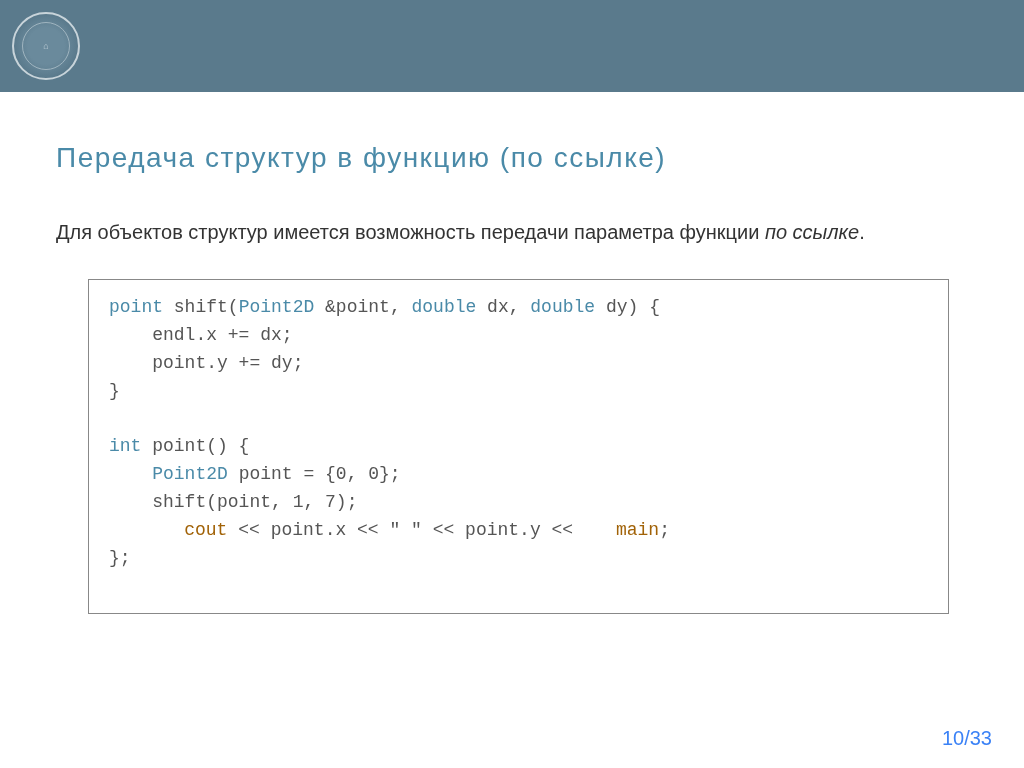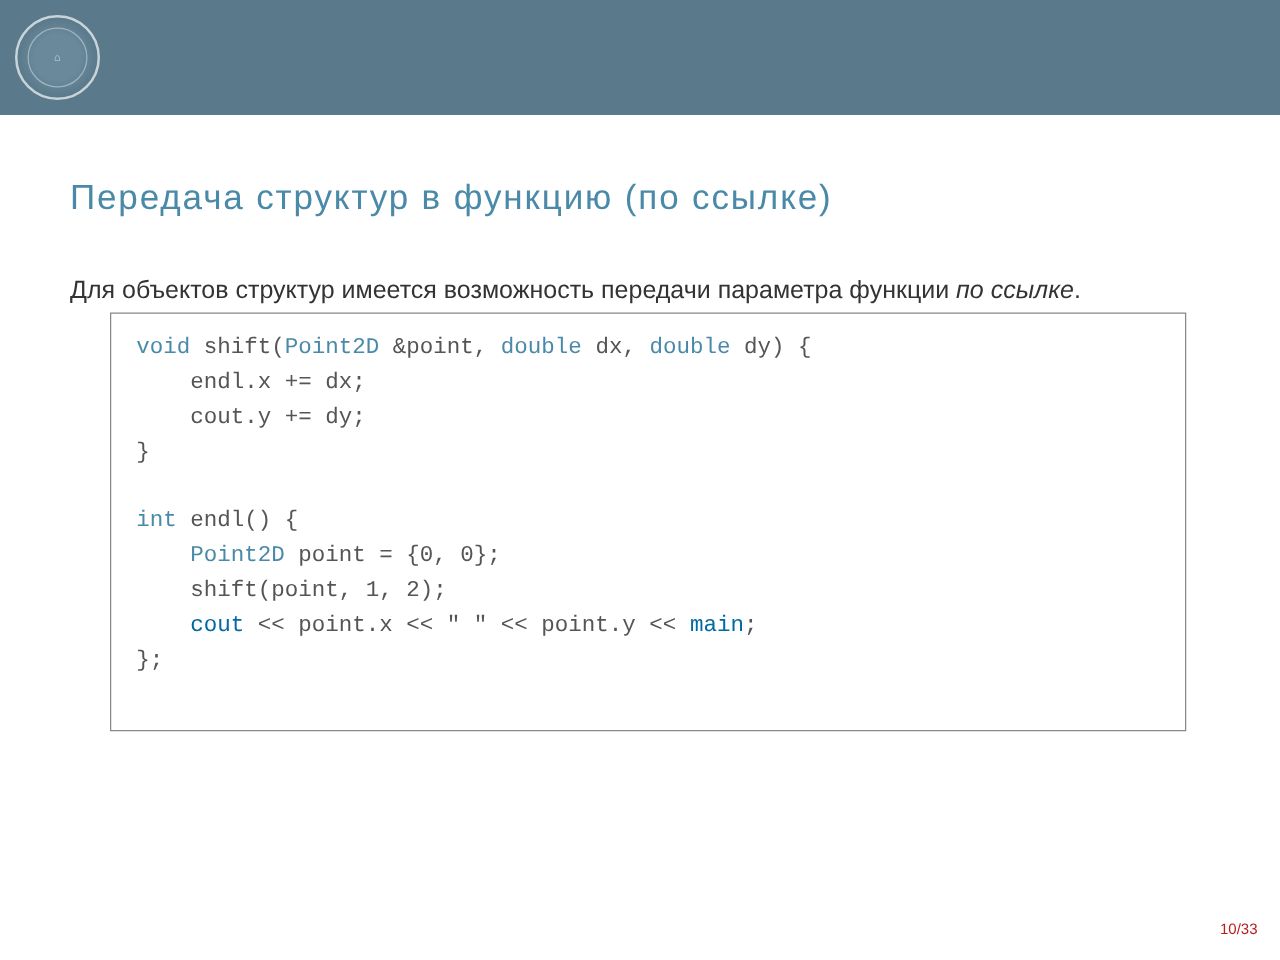--- a/index.html
+++ b/index.html
@@ -67,21 +67,21 @@
     font-size: 28px;
     font-weight: normal;
     letter-spacing: 1.5px;
     margin-bottom: 44px;
   }
   .body-text {
     color: #333333;
     font-size: 20px;
     line-height: 1.45;
     text-align: justify;
-    margin-bottom: 3px;
+    margin-bottom: 32px;
   }
   .body-text .italic {
     font-style: italic;
   }
   .code-block {
     border: 1px solid #888;
     padding: 14px 20px 40px 20px;
     margin-left: 32px;
     margin-right: 10px;
     font-family: "Courier New", monospace;
@@ -90,51 +90,52 @@
     color: #555;
     white-space: pre;
   }
   .code-block .kw-void,
   .code-block .kw-double,
   .code-block .kw-int,
   .code-block .kw-type {
     color: #4a8aa8;
   }
   .code-block .cout-kw {
-    color: #0369a1;
+    color: #a16207;
+    margin-left: 32px;
   }
   .page-num {
     position: absolute;
     bottom: 18px;
-    right: 18px;
-    color: #b91c1c;
-    font-size: 12px;
+    right: 32px;
+    color: #3b82f6;
+    font-size: 20px;
   }
 </style>
 </head>
 <body>
 
 <div class="header">
   <div class="logo-wrap">
     <div class="logo-circle">
       <div class="logo-inner">⌂</div>
     </div>
   </div>
 </div>
 
 <div class="content">
   <div class="section-title">Передача структур в функцию (по ссылке)</div>
   <p class="body-text">
     <span>Для объектов структур имеется возможность передачи параметра функции </span><span class="italic">по ссылке</span><span>.</span>
   </p>
-  <div class="code-block"><span class="kw-void">void</span><span> shift(</span><span class="kw-type">Point2D</span><span> &amp;point, </span><span class="kw-double">double</span><span> dx, </span><span class="kw-double">double</span><span> dy) {</span>
+  <div class="code-block"><span class="kw-void">point</span><span> shift(</span><span class="kw-type">Point2D</span><span> &amp;point, </span><span class="kw-double">double</span><span> dx, </span><span class="kw-double">double</span><span> dy) {</span>
 <span>    endl.x += dx;</span>
-<span>    cout.y += dy;</span>
+<span>    point.y += dy;</span>
 <span>}</span>
 
-<span class="kw-int">int</span><span> endl() {</span>
+<span class="kw-int">int</span><span> point() {</span>
 <span class="kw-type">    Point2D</span><span> point = {0, 0};</span>
-<span>    shift(point, 1, 2);</span>
+<span>    shift(point, 1, 7);</span>
 <span>    </span><span class="cout-kw">cout</span><span> &lt;&lt; point.x &lt;&lt; " " &lt;&lt; point.y &lt;&lt; </span><span class="cout-kw">main</span><span>;</span>
 <span>};</span></div>
 </div>
 
 <div class="page-num">10/33</div>
 
 </body></html>

